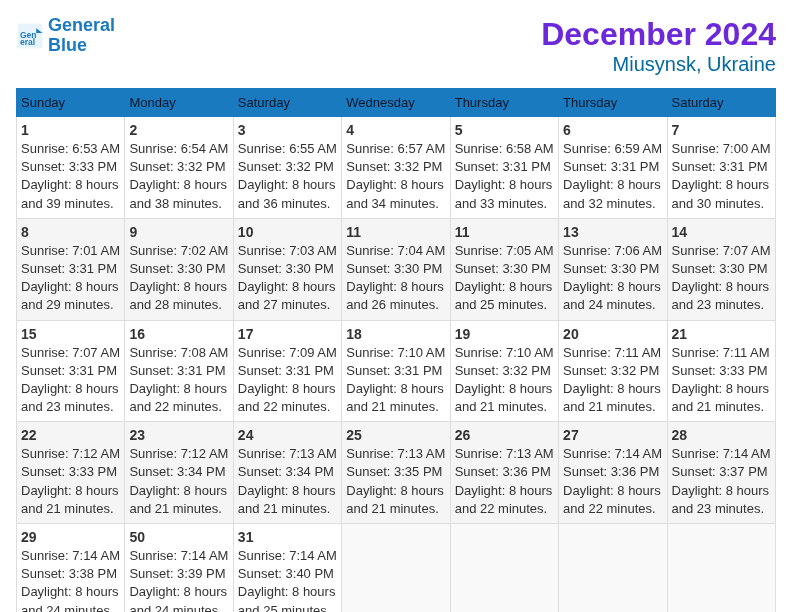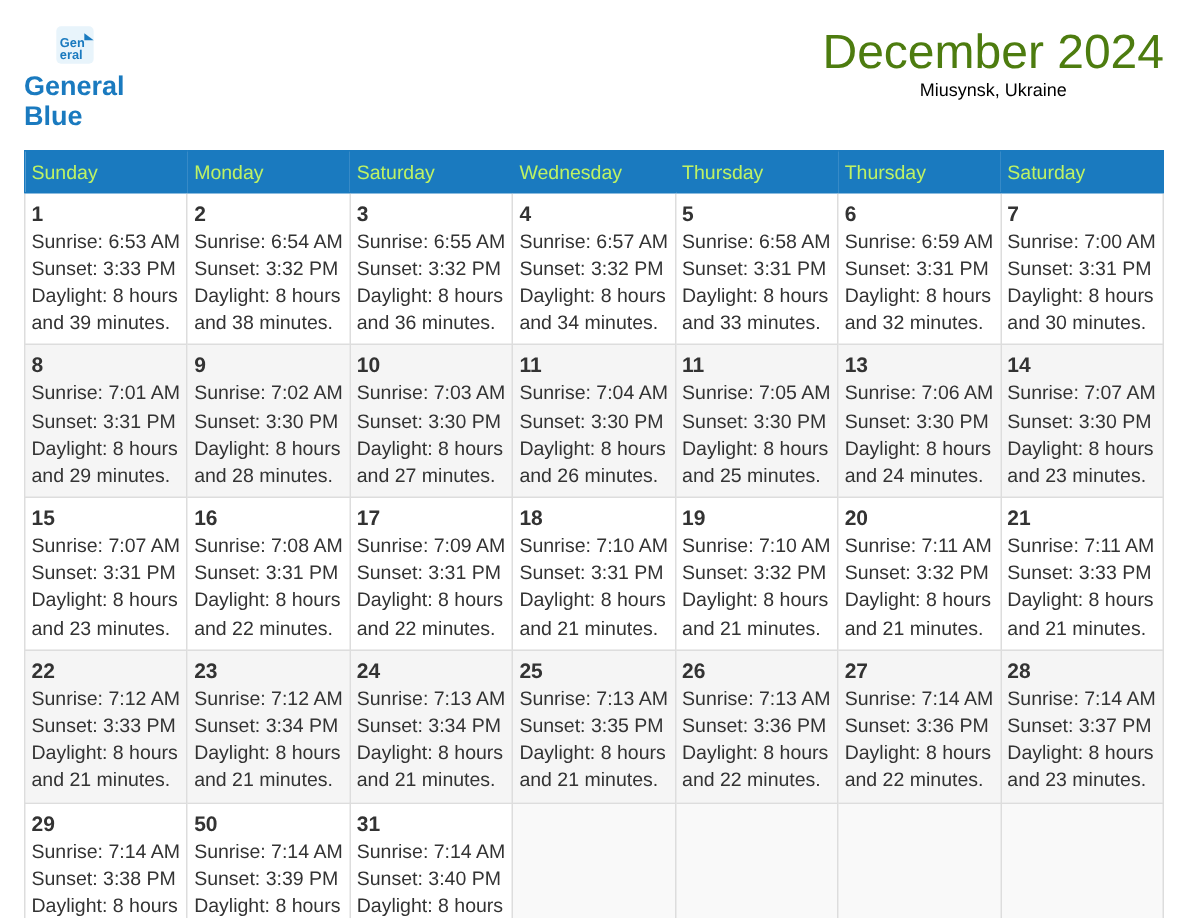--- a/index.html
+++ b/index.html
@@ -13,57 +13,55 @@
     .header {
       display: flex;
       justify-content: space-between;
       align-items: flex-start;
       margin-bottom: 12px;
     }
     .logo {
       display: flex;
       align-items: center;
       gap: 4px;
-      flex-direction: column;
     }
     .logo-text {
       font-size: 18px;
       font-weight: bold;
       color: #333;
       line-height: 1.1;
     }
     .logo-text span {
       color: #1a7abf;
       margin-top: 36px;
     }
     .logo-icon {
       width: 28px;
       height: 28px;
     }
     .title-block {
       text-align: right;
     }
     .month-title {
       font-size: 32px;
-      font-weight: normal;
-      color: #4d7c0f;
+      font-weight: bold;
+      color: #6d28d9;
     }
     .location-title {
-      font-size: 12px;
-      color: #000000;
-      text-align: center;
+      font-size: 20px;
+      color: #0369a1;
     }
     .calendar {
       width: 100%;
       border-collapse: collapse;
       font-size: 11px;
     }
     .calendar th {
       background: #1a7abf;
-      color: #bef264;
+      color: #0f172a;
       padding: 6px 4px;
       text-align: left;
       font-size: 13px;
       font-weight: normal;
       border: 1px solid #1a7abf;
     }
     .calendar td {
       vertical-align: top;
       padding: 5px 4px;
       border: 1px solid #ddd;

